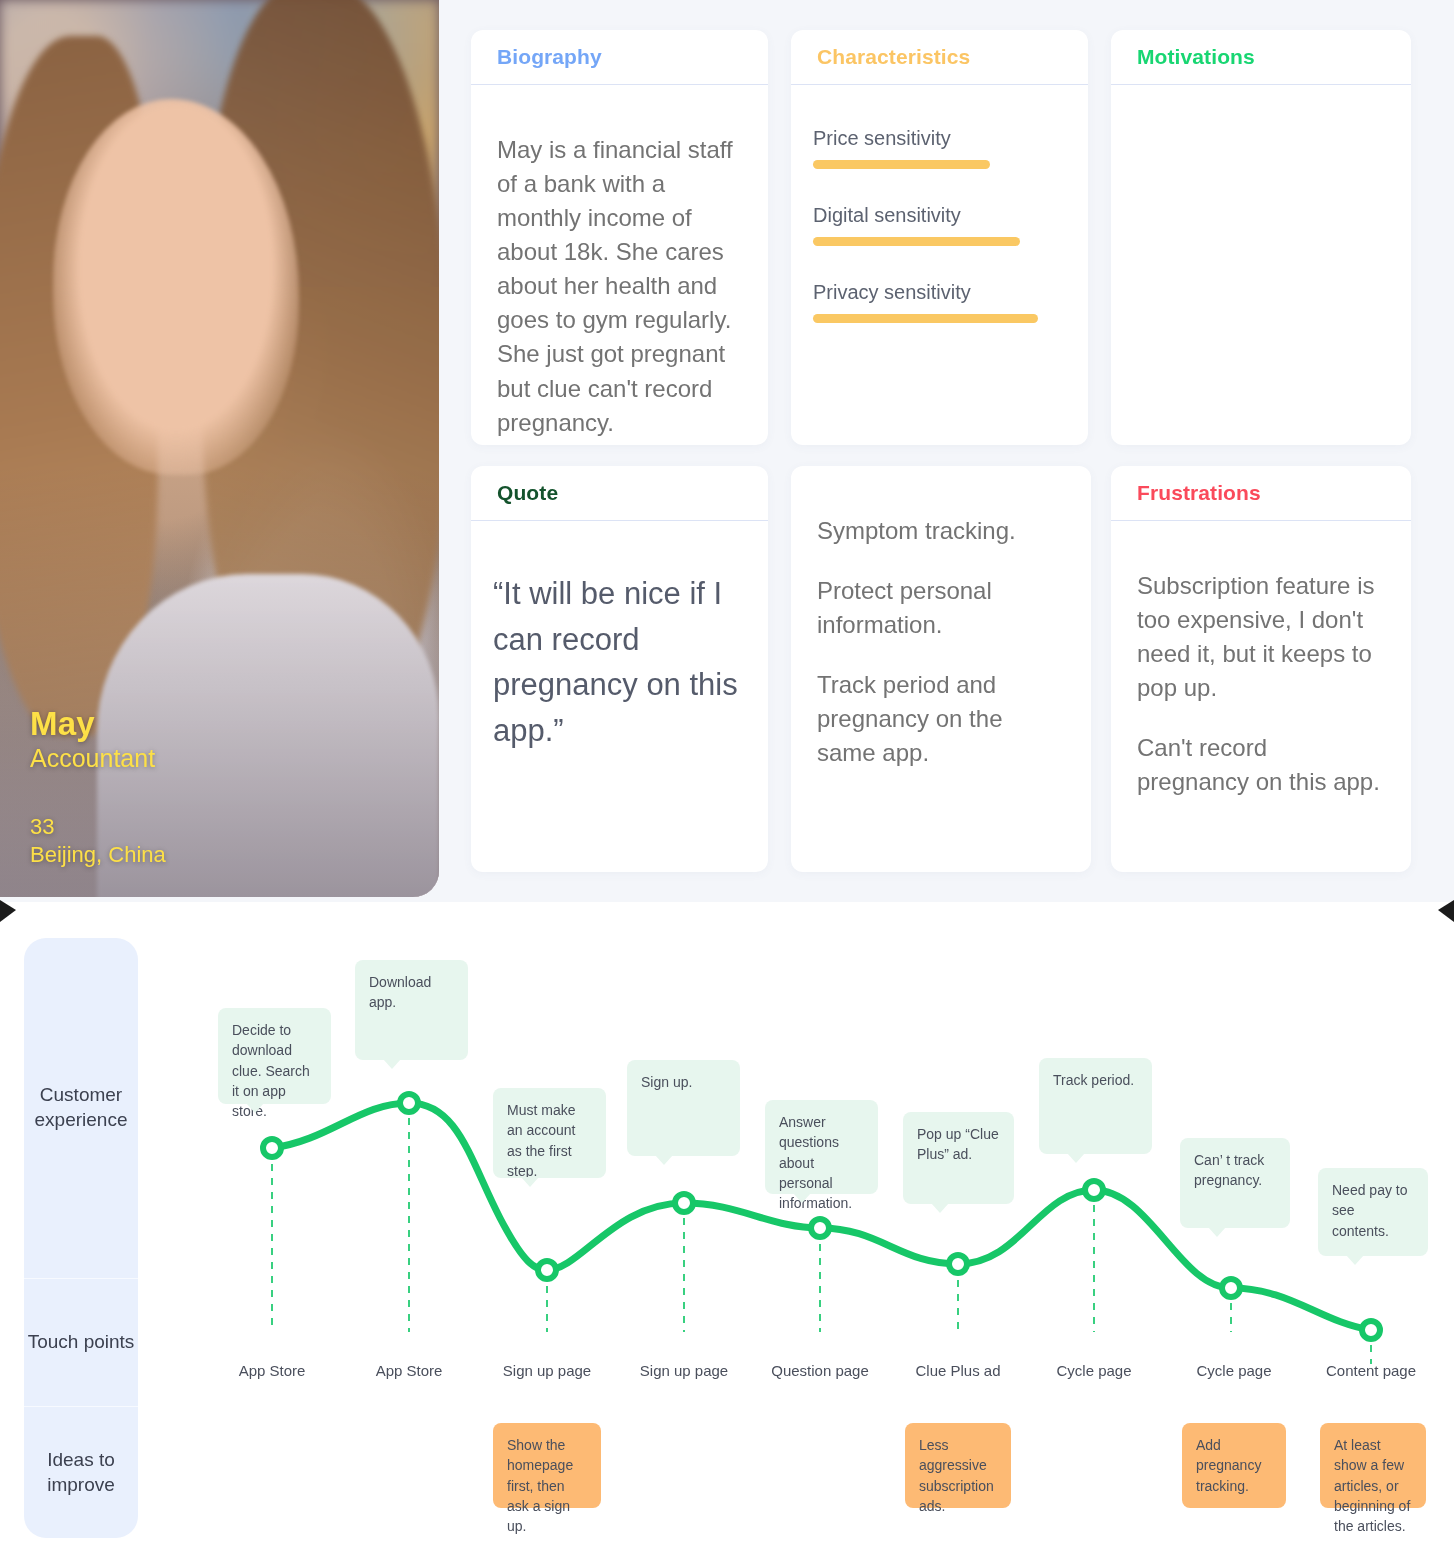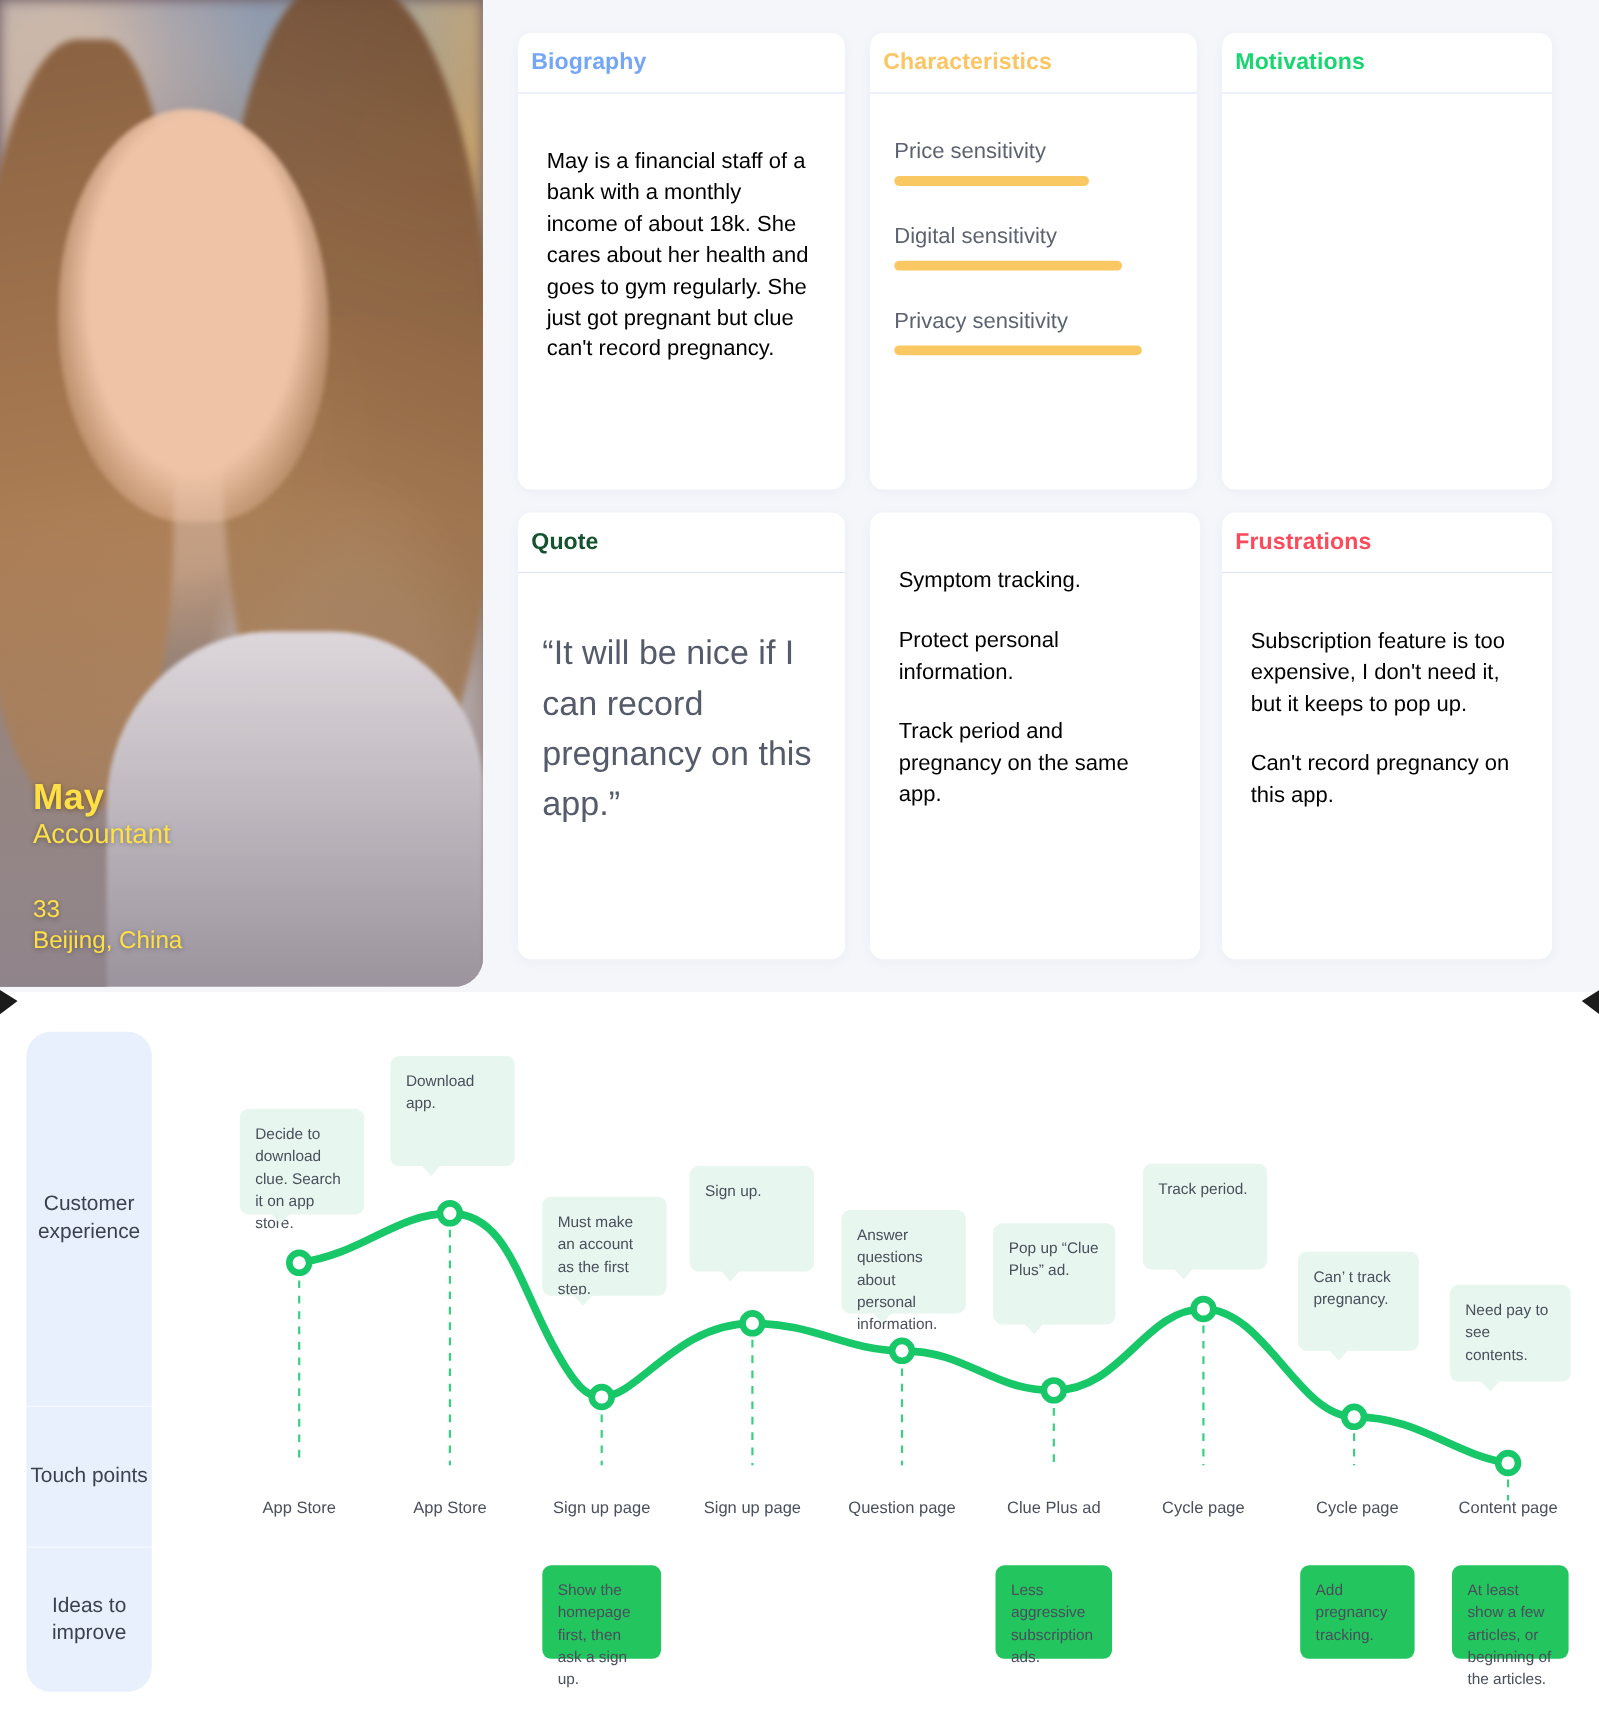--- a/index.html
+++ b/index.html
@@ -94,26 +94,26 @@
     position: absolute;
     background: #ffffff;
     border-radius: 12px;
     box-shadow: 0 2px 10px rgba(70,90,140,.05);
     overflow: hidden;
   }
   .card-head {
     height: 55px;
     border-bottom: 1.5px solid #DCE3F5;
     display: flex; align-items: center;
-    padding: 0 12px;
+    padding: 0 26px;
   }
   .card-title { font-size: 21px; font-weight: 700; letter-spacing: .1px; }
   .card-body { padding: 48px 26px 20px 26px; }
   .card-body p {
-    font-size: 20px; line-height: 1.42; color: #000000; font-weight: 400;
+    font-size: 24px; line-height: 1.42; color: #737373; font-weight: 400;
   }
   .card-body p + p { margin-top: 26px; }
 
   .c-bio   { left: 471px;  top: 30px;  width: 297px; height: 415px; }
   .c-char  { left: 791px;  top: 30px;  width: 297px; height: 415px; }
   .c-motiv { left: 1111px; top: 30px;  width: 300px; height: 415px; }
   .c-quote { left: 471px;  top: 466px; width: 297px; height: 406px; }
   .c-goal  { left: 791px;  top: 466px; width: 300px; height: 406px; }
   .c-frust { left: 1111px; top: 466px; width: 300px; height: 406px; }
 
@@ -161,21 +161,21 @@
 
   .note {
     position: absolute;
     border-radius: 8px;
     font-size: 14px;
     line-height: 1.45;
     color: #4A4F5C;
     padding: 12px 14px;
   }
   .note.green { background: #E7F6EE; }
-  .note.pink  { background: #22c55e; }
+  .note.pink  { background: #fdba74; }
   .note .tail {
     position: absolute; bottom: -9px; left: 28px;
     width: 0; height: 0;
     border-left: 9px solid transparent;
     border-right: 9px solid transparent;
     border-top: 10px solid #E7F6EE;
   }
 
   .tp-label {
     position: absolute;

